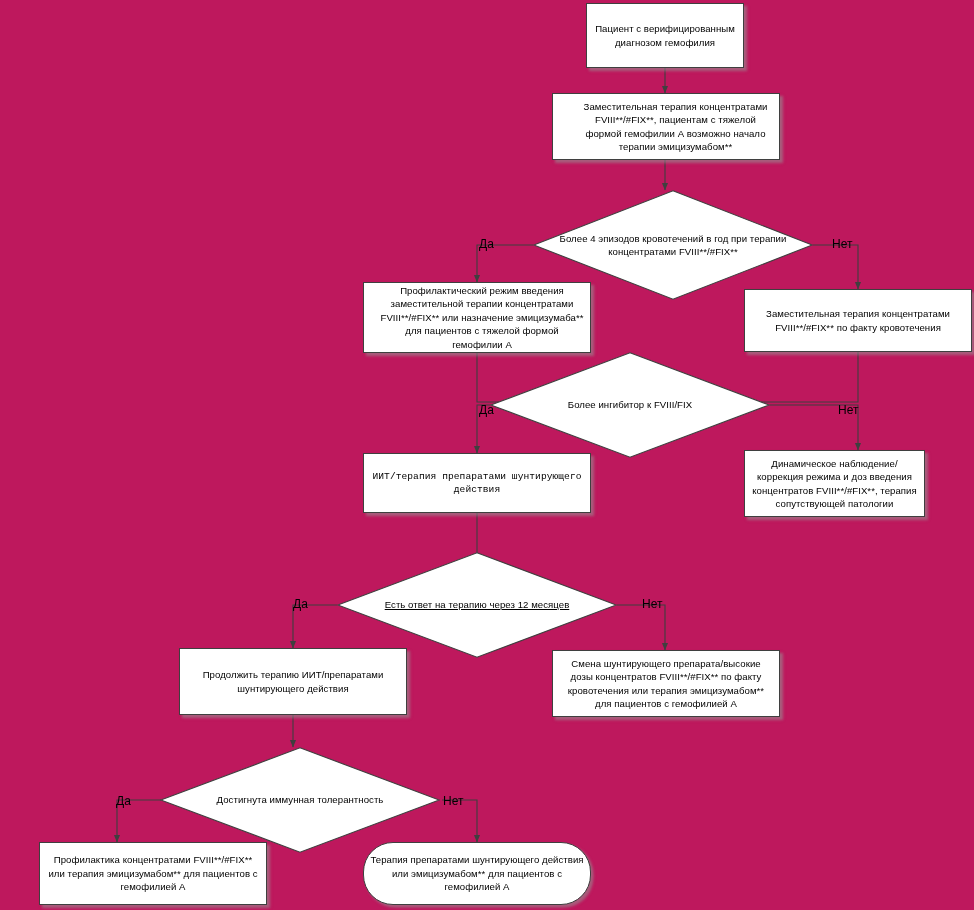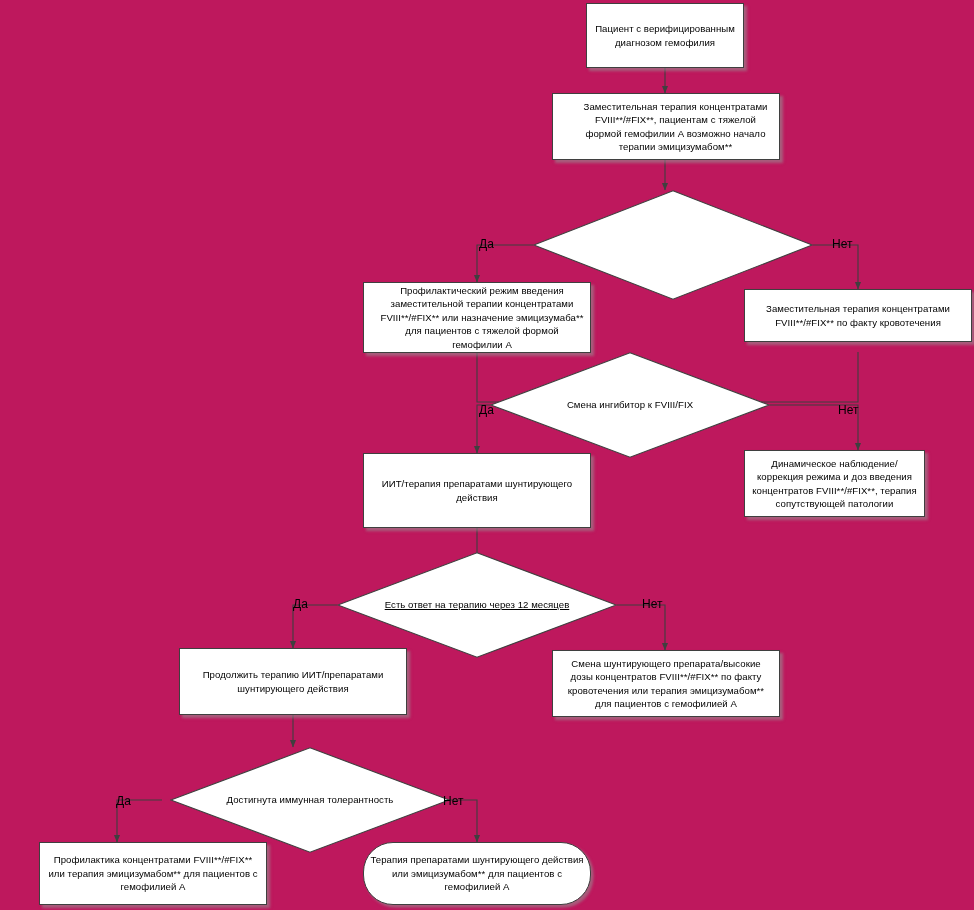--- a/index.html
+++ b/index.html
@@ -96,52 +96,53 @@
       <div class="node proc" style="left: 586px; top: 3px; width: 158px; height: 65px;">
         <div>Пациент с верифицированным диагнозом гемофилия</div>
       </div>
       <div class="node proc" style="left: 552px; top: 93px; width: 228px; height: 67px; padding-left: 25px;">
         <div>Заместительная терапия концентратами FVIII**/#FIX**, пациентам с тяжелой формой гемофилии А возможно начало терапии эмицизумабом**</div>
       </div>
       <div class="node decision" style="left: 533px; top: 190px; width: 280px; height: 110px;">
         <svg class="dia-shape" viewBox="0 0 280 110" preserveAspectRatio="none">
           <polygon points="140,0.8 279.2,55 140,109.2 0.8,55" fill="#ffffff" stroke="#3f3f3f" stroke-width="1.1"></polygon>
         </svg>
+        <div class="dia-text">Более 4 эпизодов кровотечений в год при терапии концентратами FVIII**/#FIX**</div>
       </div>
       <div class="node proc" style="left: 363px; top: 282px; width: 228px; height: 71px; padding-left: 16px;">
         <div>Профилактический режим введения заместительной терапии концентратами FVIII**/#FIX** или назначение эмицизумаба** для пациентов с тяжелой формой гемофилии А</div>
       </div>
-      <div class="node proc" style="left: 744px; top: 289px; width: 228px; height: 53px;">
+      <div class="node proc" style="left: 744px; top: 289px; width: 228px; height: 63px;">
         <div>Заместительная терапия концентратами FVIII**/#FIX** по факту кровотечения</div>
       </div>
       <div class="node decision" style="left: 490px; top: 352px; width: 280px; height: 106px;">
         <svg class="dia-shape" viewBox="0 0 280 106" preserveAspectRatio="none">
           <polygon points="140,0.8 279.2,53 140,105.2 0.8,53" fill="#ffffff" stroke="#3f3f3f" stroke-width="1.1"></polygon>
         </svg>
-        <div class="dia-text">Смена ингибитор к FVIII/FIX</div>
+        <div class="dia-text">Более ингибитор к FVIII/FIX</div>
       </div>
-      <div class="node proc" style="left: 363px; top: 453px; width: 228px; height: 75px;">
+      <div class="node proc" style="left: 363px; top: 453px; width: 228px; height: 60px; font-family: Liberation Mono, monospace;">
         <div>ИИТ/терапия препаратами шунтирующего действия</div>
       </div>
       <div class="node proc" style="left: 744px; top: 450px; width: 181px; height: 67px;">
         <div>Динамическое наблюдение/коррекция режима и доз введения концентратов FVIII**/#FIX**, терапия сопутствующей патологии</div>
       </div>
       <div class="node decision" style="left: 337px; top: 552px; width: 280px; height: 106px; text-decoration: underline;">
         <svg class="dia-shape" viewBox="0 0 280 106" preserveAspectRatio="none">
           <polygon points="140,0.8 279.2,53 140,105.2 0.8,53" fill="#ffffff" stroke="#3f3f3f" stroke-width="1.1"></polygon>
         </svg>
         <div class="dia-text">Есть ответ на терапию через 12 месяцев</div>
       </div>
       <div class="node proc" style="left: 179px; top: 648px; width: 228px; height: 67px; justify-content: flex-end;">
         <div>Продолжить терапию ИИТ/препаратами шунтирующего действия</div>
       </div>
       <div class="node proc" style="left: 552px; top: 650px; width: 228px; height: 67px;">
         <div>Смена шунтирующего препарата/высокие дозы концентратов FVIII**/#FIX** по факту кровотечения или терапия эмицизумабом** для пациентов с гемофилией А</div>
       </div>
-      <div class="node decision" style="left: 170px; top: 747px; width: 280px; height: 106px; text-align: center;">
+      <div class="node decision" style="left: 160px; top: 747px; width: 280px; height: 106px; text-align: center;">
         <svg class="dia-shape" viewBox="0 0 280 106" preserveAspectRatio="none">
           <polygon points="140,0.8 279.2,53 140,105.2 0.8,53" fill="#ffffff" stroke="#3f3f3f" stroke-width="1.1"></polygon>
         </svg>
         <div class="dia-text">Достигнута иммунная толерантность</div>
       </div>
       <div class="node proc" style="left: 3px; top: 842px; width: 228px; height: 63px; margin-left: 36px;">
         <div>Профилактика концентратами FVIII**/#FIX** или терапия эмицизумабом** для пациентов с гемофилией А</div>
       </div>
       <div class="node proc" style="left: 363px; top: 842px; width: 228px; height: 63px; border-radius: 30px;">
         <div>Терапия препаратами шунтирующего действия или эмицизумабом** для пациентов с гемофилией А</div>

